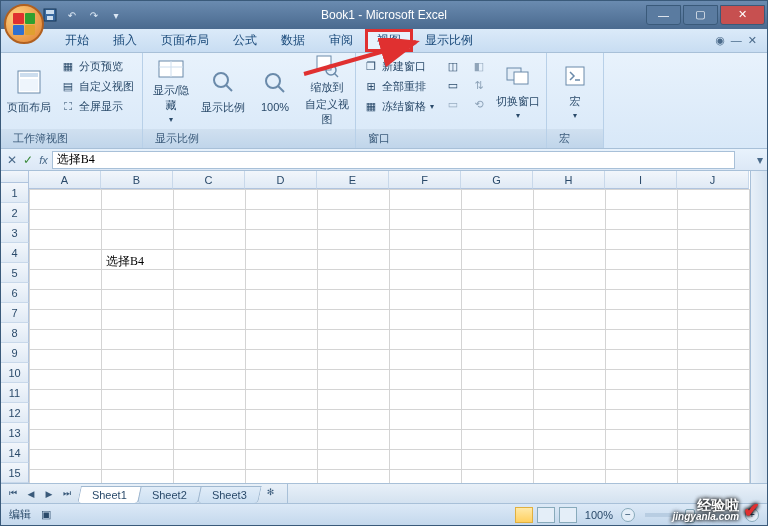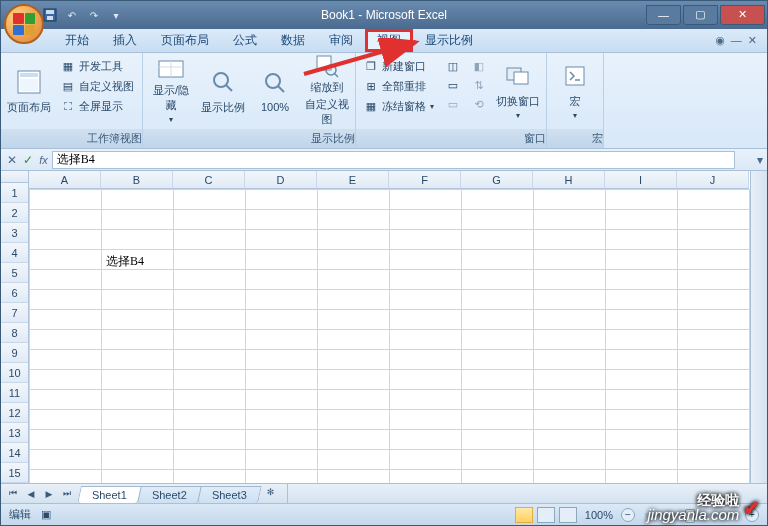--- a/index.html
+++ b/index.html
@@ -23,21 +23,21 @@
 .office-logo span:nth-child(4){background:#e0a030;border-radius:1px;}
 
 .menubar { background: linear-gradient(#dbeaf9, #c8ddf2); height: 24px; display: flex; align-items: center; padding-left: 52px; border-bottom: 1px solid #a8c0d8; position: relative; }
 .menu-item { padding: 3px 12px; color: #1a4a7a; font-size: 12px; cursor: pointer; }
 .menu-item.active { border: 3px solid #e03030; background: #e8f2fc; padding: 0 9px; position: relative; z-index: 5; }
 .menu-right { margin-left: auto; display: flex; gap: 6px; padding-right: 10px; color: #4a6a8a; font-size: 11px; }
 
 .ribbon { background: linear-gradient(#e8f2fc, #d8e8f8); height: 96px; border-bottom: 1px solid #a8c0d8; display: flex; position: relative; }
 .ribbon-group { display: flex; flex-direction: column; border-right: 1px solid #b8d0e8; padding: 2px 4px 0; }
 .ribbon-group-body { flex: 1; display: flex; align-items: flex-start; gap: 4px; padding-top: 2px; }
-.ribbon-group-label { text-align: right; font-size: 11px; color: #3a5a7a; padding: 2px 0; background: linear-gradient(#d0e0f0, #c0d5ea); margin: 0 -4px; }
+.ribbon-group-label { text-align: left; font-size: 11px; color: #3a5a7a; padding: 2px 12px; background: linear-gradient(#d0e0f0, #c0d5ea); margin: 0 -4px; }
 
 .rbtn-big { display: flex; flex-direction: column; align-items: center; justify-content: center; width: 48px; height: 66px; cursor: pointer; gap: 2px; font-size: 11px; color: #2a4a6a; text-align: center; border: 1px solid transparent; border-radius: 3px; }
 .rbtn-big.sel { background: linear-gradient(#ffe9a8, #ffd060); border: 1px solid #e0b040; }
 .rbtn-big .icon-box { width: 32px; height: 32px; display: flex; align-items: center; justify-content: center; }
 
 .rbtn-list { display: flex; flex-direction: column; gap: 1px; }
 .rbtn-sm { display: flex; align-items: center; gap: 4px; font-size: 11px; color: #2a4a6a; padding: 2px 4px; cursor: pointer; white-space: nowrap; }
 .rbtn-sm .mini-icon { width: 14px; height: 14px; display: inline-flex; align-items: center; justify-content: center; }
 
 .arrow-red { position: absolute; left: 300px; top: 38px; z-index: 20; pointer-events: none; }
@@ -146,21 +146,21 @@
                 <rect x="3" y="1" width="22" height="22" fill="#fff" stroke="#6a8aaa"></rect>
                 <rect x="5" y="3" width="18" height="4" fill="#cde"></rect>
                 <rect x="5" y="9" width="18" height="12" fill="#eef5fc"></rect>
               </svg>
             </div>
           <span>页面布局</span>
         </div>
         <div class="rbtn-list">
           <div class="rbtn-sm">
               <span class="mini-icon">▦</span>
-              <span>开发工具</span>
+              <span>分页预览</span>
             </div>
           <div class="rbtn-sm">
               <span class="mini-icon">▤</span>
               <span>自定义视图</span>
             </div>
           <div class="rbtn-sm">
               <span class="mini-icon">⛶</span>
               <span>全屏显示</span>
             </div>
         </div>
@@ -403,16 +403,16 @@
       <div class="zoom-slider"></div>
       <div class="zoom-end">+</div>
     </div>
   </div>
 
 </div>
 
 <div class="watermark">
   <div style="display:flex;flex-direction:column;align-items:flex-end;line-height:1">
     <span>经验啦</span>
-    <span style="font-size:15px;font-weight:normal;font-style:italic">jingyanla.com</span>
+    <span style="font-size:10px;font-weight:bold;font-style:italic">jingyanla.com</span>
   </div>
   <span class="check">✔</span>
 </div>
 
 </body></html>

